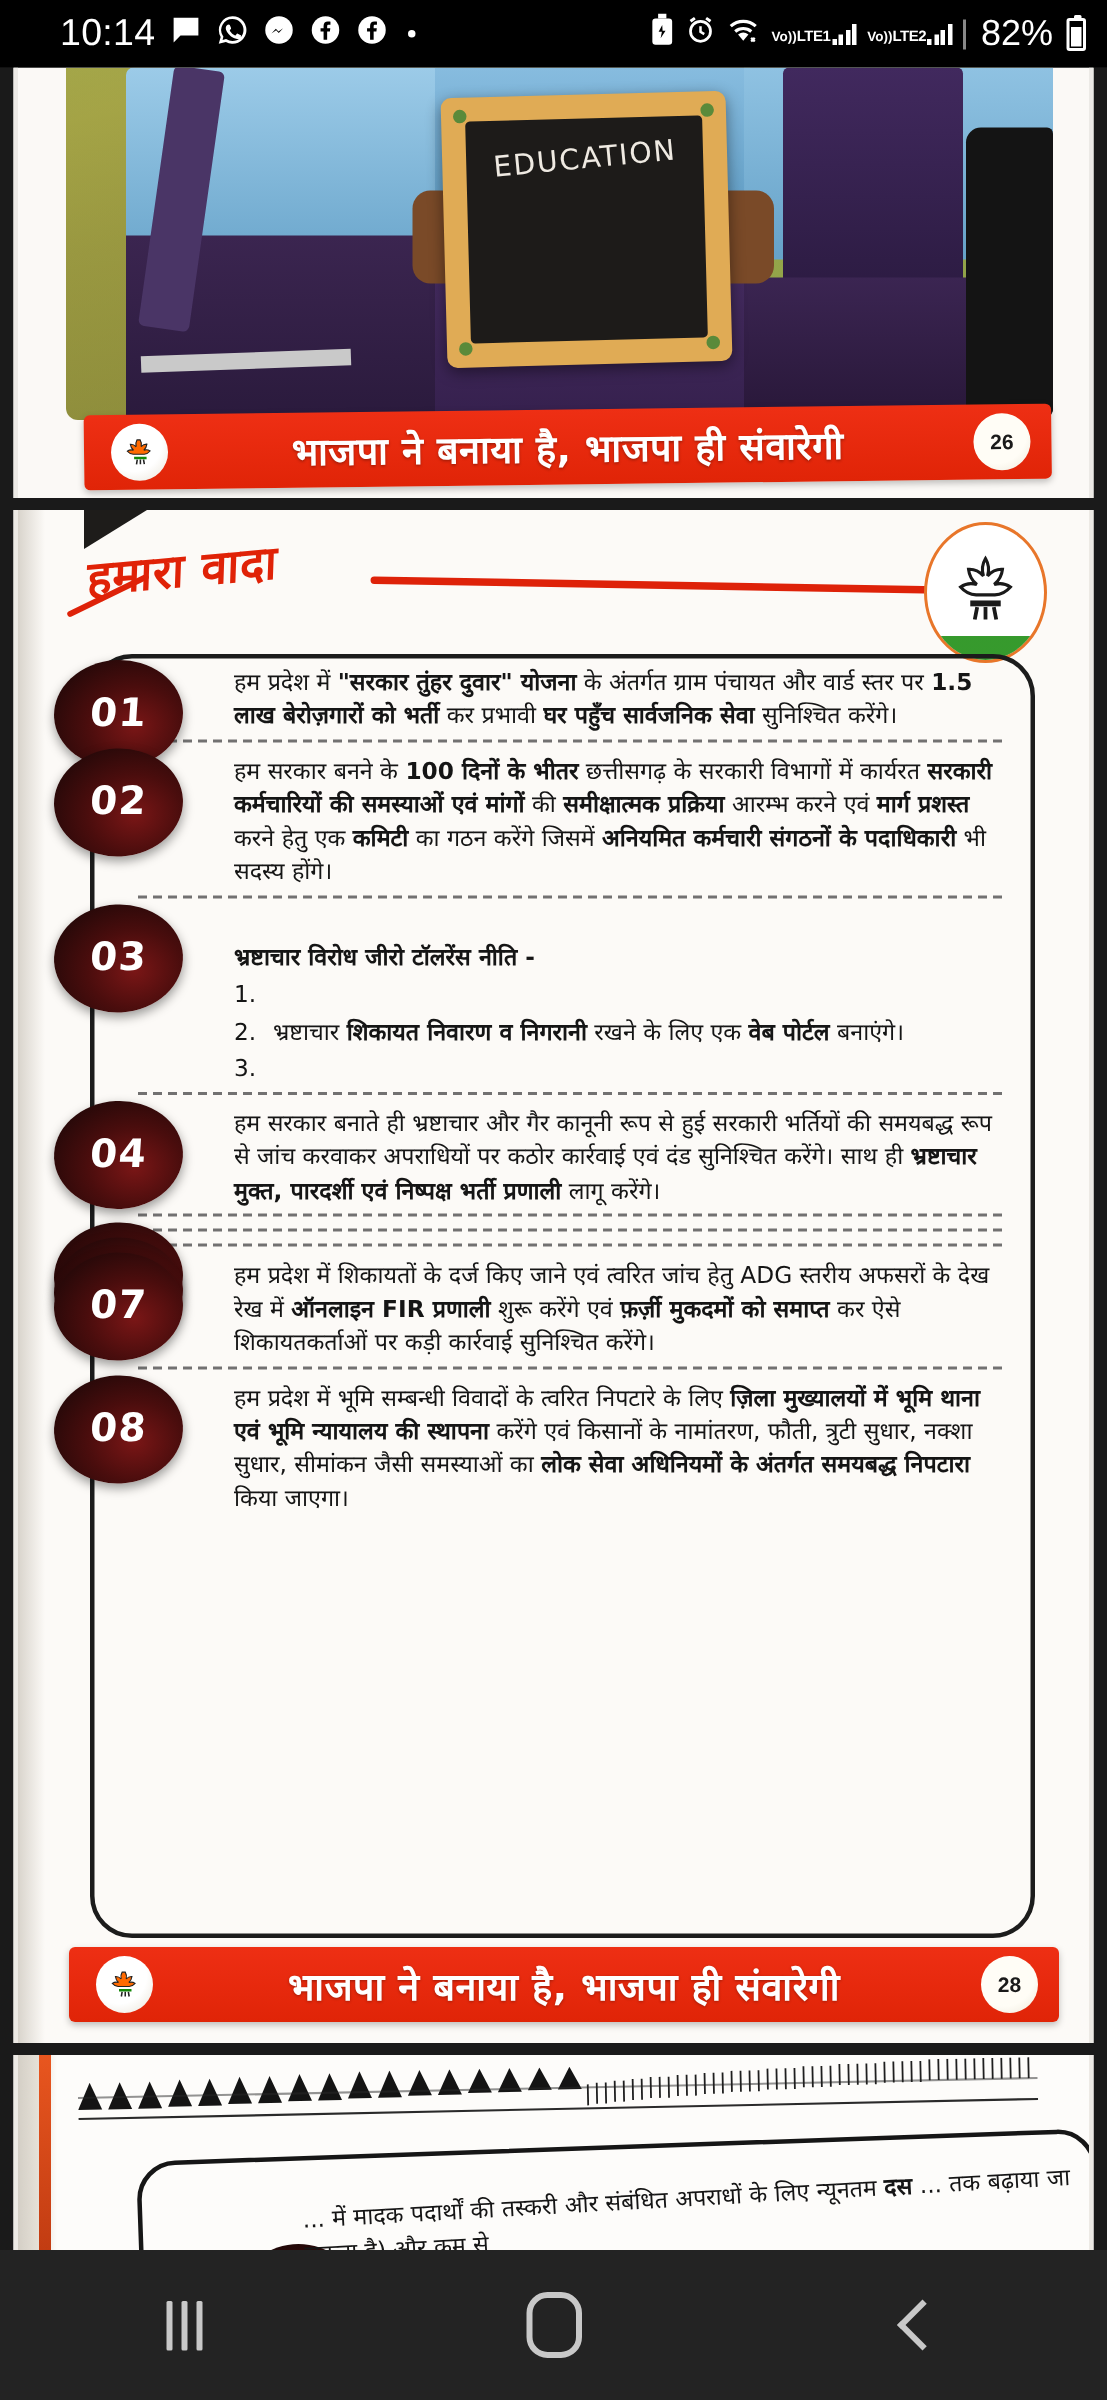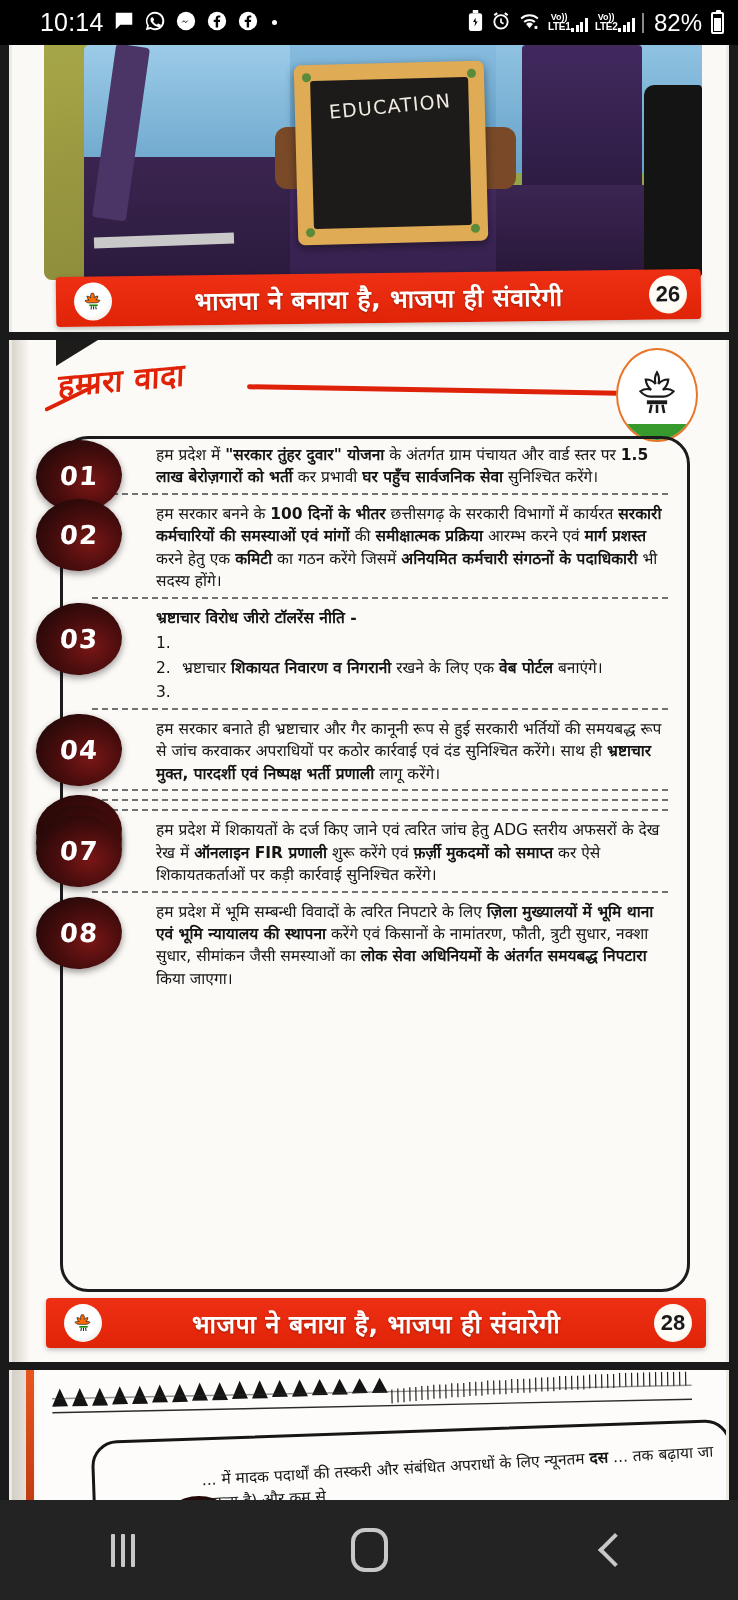--- a/index.html
+++ b/index.html
@@ -14,21 +14,21 @@
     background:#000; color:#fff;
     display:flex; align-items:center; justify-content:space-between;
     padding:0 14px 0 40px;
   }
   .sb-left{ display:flex; align-items:center; gap:9px; }
   .sb-clock{ font-size:25px; font-weight:400; letter-spacing:.2px; }
   .sb-right{ display:flex; align-items:center; gap:7px; }
   .ic{ display:inline-block; vertical-align:middle; }
   .dot-sep{ width:5px; height:5px; border-radius:50%; background:#fff; margin-left:4px;}
   .volte{ display:flex; align-items:flex-end; gap:1px; }
-  .volte-txt{ display:flex; flex-direction:column; align-items:center; line-height:1; }
+  .volte-txt{ display:flex; flex-direction:row; align-items:center; line-height:1; }
   .volte-txt .v1{ font-size:9px; font-weight:700; }
   .volte-txt .v2{ font-size:10px; font-weight:700; letter-spacing:-.3px;}
   .bars{ display:flex; align-items:flex-end; gap:1.5px; height:14px; }
   .bars i{ width:3px; background:#fff; display:block; }
   .bars i:nth-child(1){height:4px}.bars i:nth-child(2){height:7px}
   .bars i:nth-child(3){height:10px}.bars i:nth-child(4){height:14px}
   .batt-pct{ font-size:24px; font-weight:400; margin-left:3px;}
   .batt-ic{ width:13px; height:22px; border:2px solid #fff; border-radius:2px;
     position:relative; margin-left:2px; }
   .batt-ic:before{ content:""; position:absolute; top:-4px; left:3px; width:5px;height:3px;
@@ -107,21 +107,21 @@
     background:radial-gradient(circle at 40% 35%,#fff 0 55%,#e8e2d6 100%);
     display:flex; align-items:center; justify-content:center;
   }
   .banner-txt{ color:#fff; font-size:25px; font-weight:700; letter-spacing:.4px;
     text-shadow:0 1px 2px rgba(0,0,0,.3); font-family:"DejaVu Sans", sans-serif;}
   .banner-page{
     position:absolute; right:14px; top:50%; transform:translateY(-50%);
     width:38px; height:38px; border-radius:50%;
     background:radial-gradient(circle at 40% 35%,#fffdf6 0 60%,#ece6d8 100%);
     display:flex; align-items:center; justify-content:center;
-    font-size:22px; font-weight:700; color:#1a1a1a;
+    font-size:14px; font-weight:700; color:#1a1a1a;
   }
   .banner-top-wrap{ position:absolute; left:44px; top:228px; width:645px;
     transform:rotate(-.7deg); }
 
   .gap{ height:8px; background:#1a1a1a; }
 
   
   .page-main{ position:relative; width:720px; margin:0 auto; height:1022px;
     background:#fcfaf7; overflow:hidden;
     border-left:3px solid #edeae5; border-right:3px solid #edeae5;}
@@ -170,21 +170,21 @@
   }
   .badge span{ color:#fff; font-size:26px; font-weight:700; letter-spacing:1px;
     transform:rotate(3deg) skewX(-4deg); font-family:"DejaVu Sans", sans-serif;}
   .item-body{ margin-left:86px; padding-left:10px; font-size:15.5px; line-height:1.45;
     color:#151515; font-family:"DejaVu Sans", sans-serif; padding-top:4px;}
   .item-body b{ font-weight:700; }
   .dash{ height:0; border-top:2px dashed #5a5a5a; margin:0 22px 0 32px; opacity:.85;}
   .sublist{ list-style:none; margin-top:3px; }
   .sublist li{ display:flex; gap:8px; margin-top:2px; }
   .sublist .n{ flex:0 0 18px; }
-  .sub-head{ font-weight:700; }
+  .sub-head{ font-weight:700;margin-top:20px; }
 
   .banner-main-wrap{ position:absolute; left:34px; bottom:14px; width:660px; }
 
   
   .page-bottom{ position:relative; width:720px; margin:0 auto; height:130px;
     background:#fdfcfa; overflow:hidden;
     border-left:3px solid #edeae5; border-right:3px solid #edeae5;}
   .spiral{ position:absolute; left:40px; top:8px; width:640px; height:40px;
     transform:rotate(-1.2deg);}
   .pb-box{ position:absolute; left:80px; top:60px; width:640px; height:90px;

